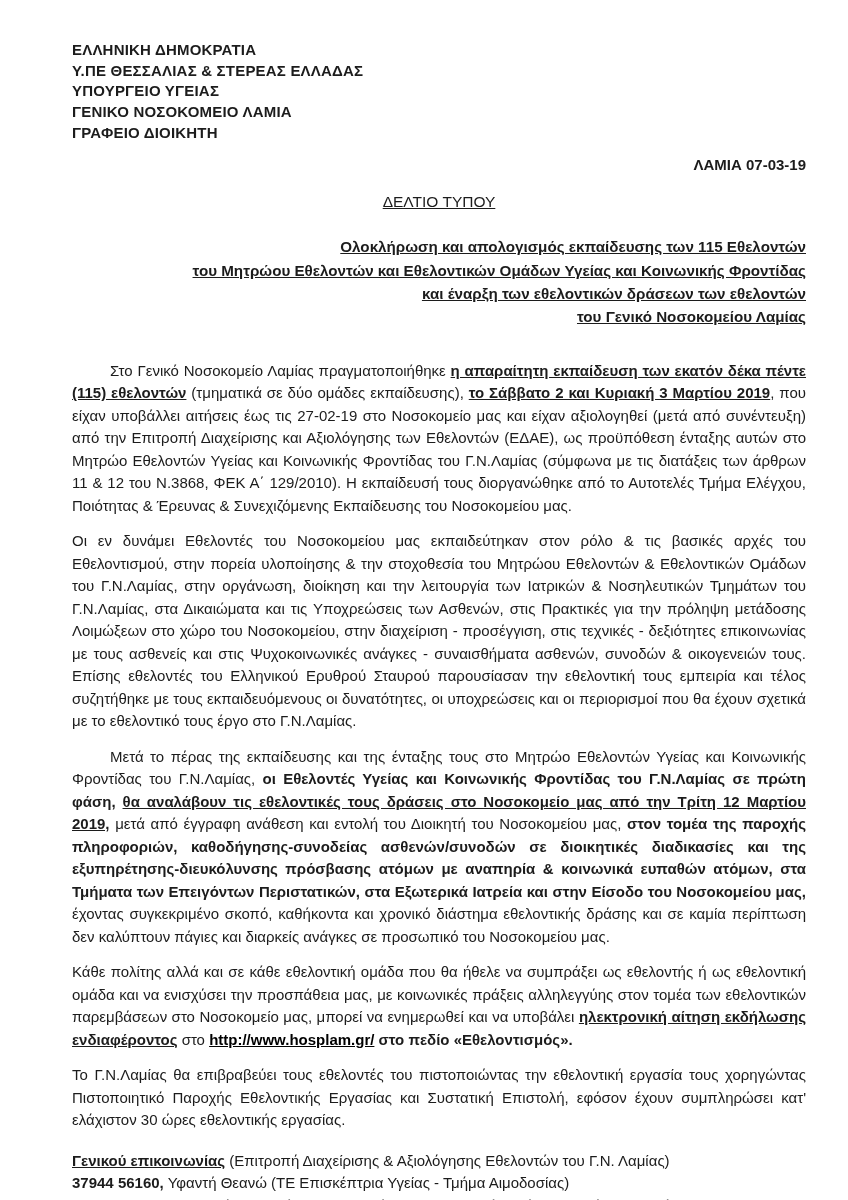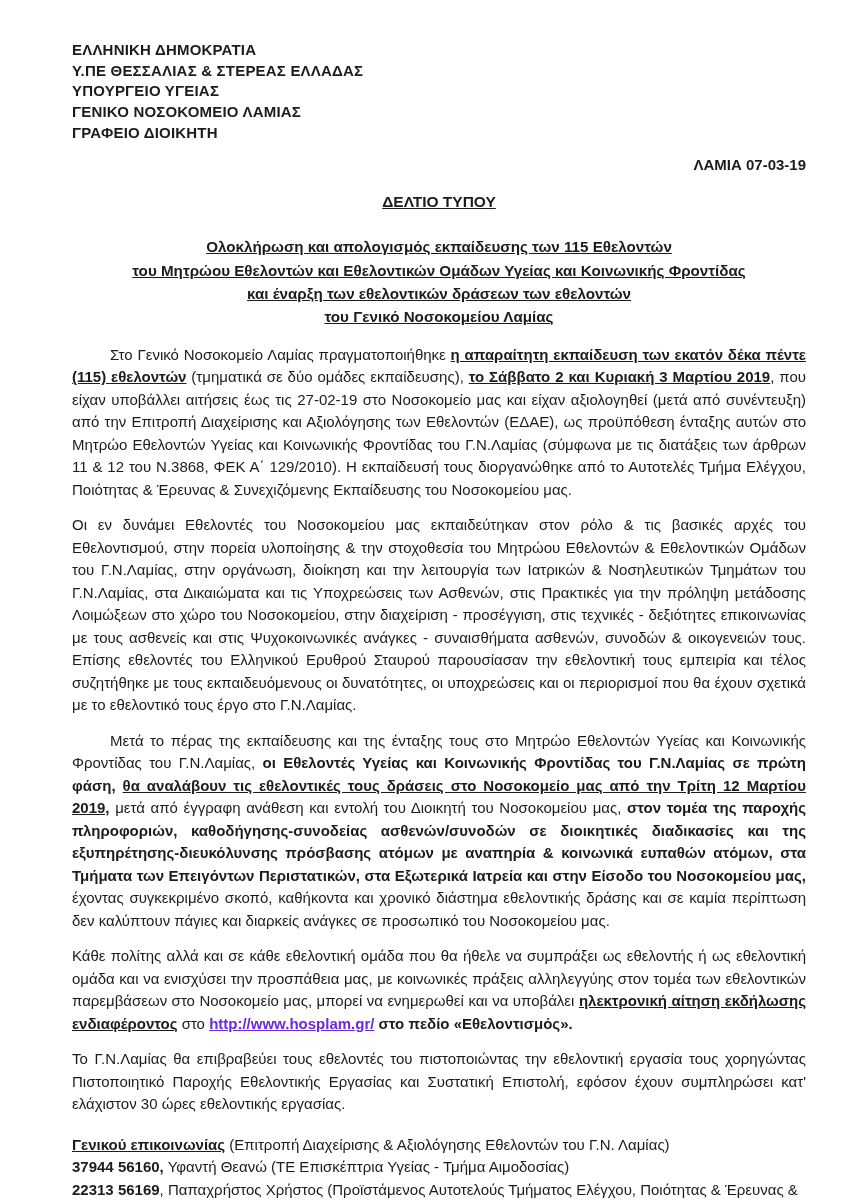--- a/index.html
+++ b/index.html
@@ -10,43 +10,43 @@
     padding: 40px 42px 0 72px;
     background: #ffffff;
     font-family: "Liberation Sans", "DejaVu Sans", sans-serif;
     font-size: 15px;
     color: #1c1c1c;
     overflow: hidden;
   }
   .letterhead-line { font-weight: bold; line-height: 1.38; letter-spacing: 0.2px; }
   .place-date { font-weight: bold; margin-top: 13px; text-align: right; }
   .doc-title {
-    text-align: center; font-weight: bold; margin-top: 20px; font-size: 15.5px;
+    text-align: center; font-weight: normal; margin-top: 20px; font-size: 15.5px;
   }
   .doc-title span { text-decoration: underline; }
-  .subtitle-block { text-align: center; font-weight: bold; margin-top: 24px; line-height: 1.52; font-size: 15.2px; }
+  .subtitle-block { text-align: right; font-weight: bold; margin-top: 24px; line-height: 1.52; font-size: 15.2px; }
   .subtitle-block .sub-line span { text-decoration: underline; }
   p.body-par { text-align: justify; line-height: 1.5; margin: 13px 0 0 0; }
-  p.first-gap { margin-top: 16px; }
+  p.first-gap { margin-top: 32px; }
   .indent { text-indent: 38px; }
   .b  { font-weight: bold; }
   .bu { font-weight: bold; text-decoration: underline; }
-  .lnk { color: #6d28d9; font-weight: bold; text-decoration: underline; cursor: pointer; }
+  .lnk { color: #000000; font-weight: bold; text-decoration: underline; cursor: pointer; }
   .contact-block { margin-top: 18px; line-height: 1.5; }
 </style>
 </head>
 <body>
 
 <div class="page">
 
   <div class="letterhead">
     <div class="letterhead-line">ΕΛΛΗΝΙΚΗ ΔΗΜΟΚΡΑΤΙΑ</div>
     <div class="letterhead-line">Υ.ΠΕ ΘΕΣΣΑΛΙΑΣ &amp; ΣΤΕΡΕΑΣ ΕΛΛΑΔΑΣ</div>
     <div class="letterhead-line">ΥΠΟΥΡΓΕΙΟ ΥΓΕΙΑΣ</div>
-    <div class="letterhead-line">ΓΕΝΙΚΟ ΝΟΣΟΚΟΜΕΙΟ ΛΑΜΙΑΣ</div>
+    <div class="letterhead-line">ΓΕΝΙΚΟ ΝΟΣΟΚΟΜΕΙΟ ΛΑΜΙΑ</div>
     <div class="letterhead-line">ΓΡΑΦΕΙΟ ΔΙΟΙΚΗΤΗ</div>
   </div>
 
   <div class="place-date">ΛΑΜΙΑ 07-03-19</div>
 
   <div class="doc-title"><span>ΔΕΛΤΙΟ ΤΥΠΟΥ</span></div>
 
   <div class="subtitle-block">
     <div class="sub-line"><span>Ολοκλήρωση και απολογισμός εκπαίδευσης των 115 Εθελοντών</span></div>
     <div class="sub-line"><span>του Μητρώου Εθελοντών και Εθελοντικών Ομάδων Υγείας και Κοινωνικής Φροντίδας</span></div>

